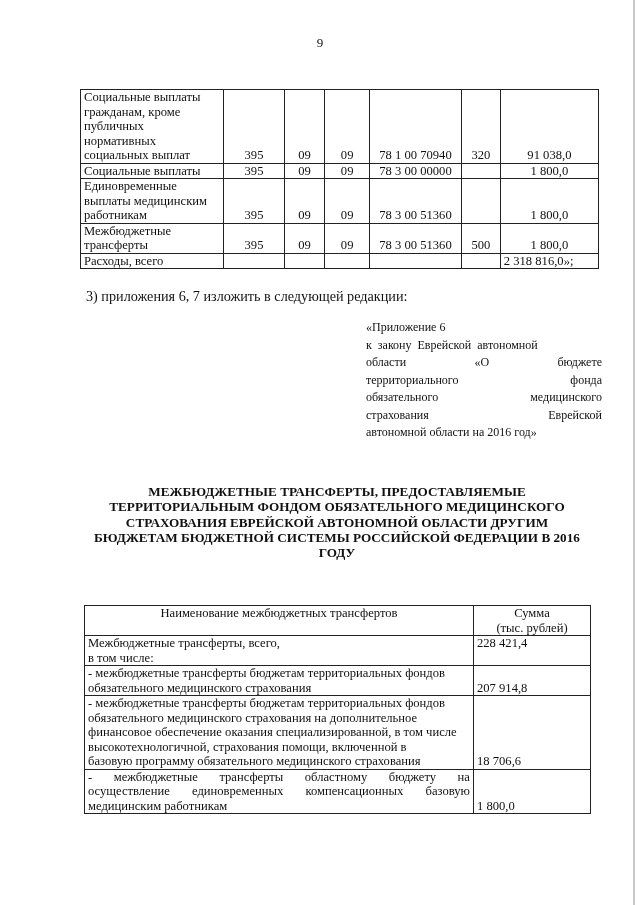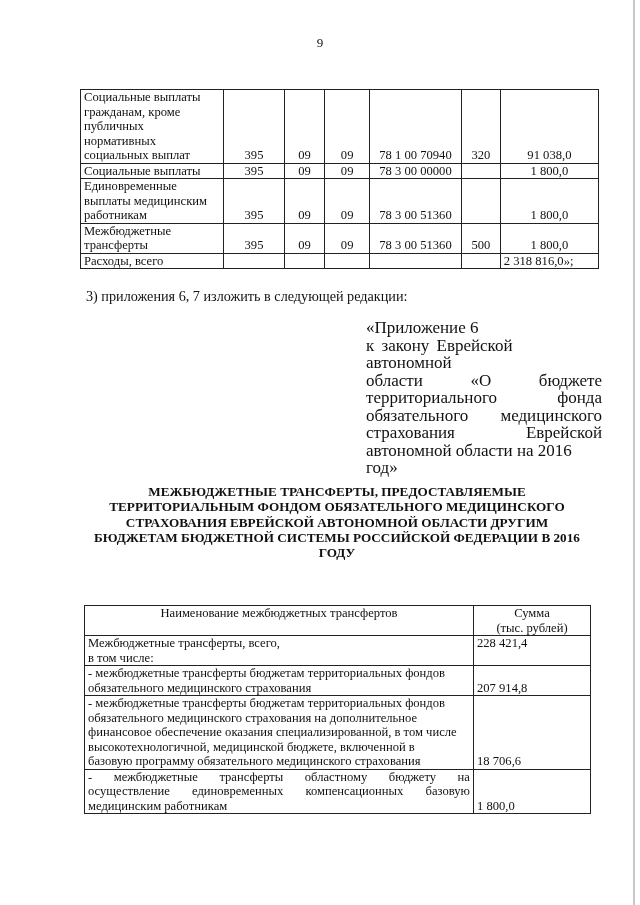--- a/index.html
+++ b/index.html
@@ -24,21 +24,21 @@
   .budget-table td.c-num { text-align: center; }
   .budget-table td.c-amt { text-align: center; }
   .w1 { width: 54px; } .w2 { width: 34px; } .w3 { width: 38px; }
   .w4 { width: 86px; } .w5 { width: 32px; } .w6 { width: 92px; }
   .budget-table td.c-amt.total { text-align: left; }
 
   .instruction {
     position: absolute; left: 86px; top: 289px; font-size: 14.2px;
   }
   .appendix {
-    position: absolute; left: 366px; top: 319px; width: 236px; font-size: 17px;
+    position: absolute; left: 366px; top: 319px; width: 236px; font-size: 12px;
     line-height: 17.5px;
   }
   .appendix .line { display: block; }
   .appendix .just { display: flex; justify-content: space-between; }
 
   .section-title {
     position: absolute; left: 84px; top: 484px; width: 506px; text-align: center;
     font-weight: bold; font-size: 13.2px; line-height: 15.3px;
   }
   .transfers-table { left: 84px; top: 573px; width: 507px; }
@@ -177,21 +177,21 @@
         <div>- межбюджетные трансферты бюджетам территориальных фондов</div>
         <div>обязательного медицинского страхования</div>
       </td>
       <td class="t-sum bottom">207 914,8</td>
     </tr>
     <tr>
       <td class="t-name">
         <div>- межбюджетные трансферты бюджетам территориальных фондов</div>
         <div>обязательного медицинского страхования на дополнительное</div>
         <div>финансовое обеспечение оказания специализированной, в том числе</div>
-        <div>высокотехнологичной, медицинской бюджете, включенной в</div>
+        <div>высокотехнологичной, страхования помощи, включенной в</div>
         <div>базовую программу обязательного медицинского страхования</div>
       </td>
       <td class="t-sum bottom">18 706,6</td>
     </tr>
     <tr>
       <td class="t-name">
         <div class="jl">
           <span>-</span>
           <span>межбюджетные</span>
           <span>трансферты</span>

